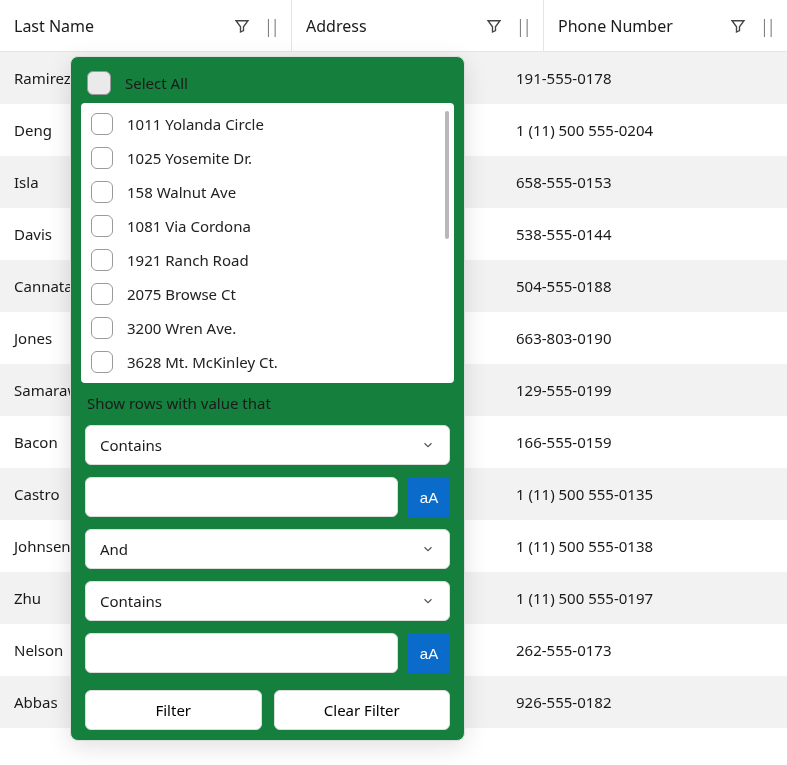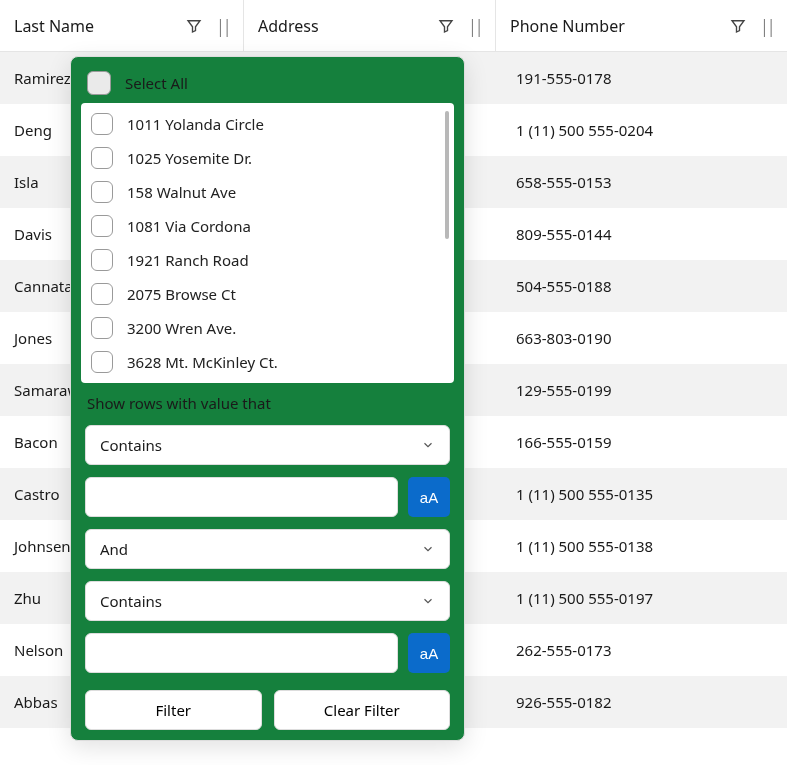--- a/index.html
+++ b/index.html
@@ -20,21 +20,21 @@
       height: 52px;
       border-bottom: 1px solid #e5e5e5;
     }
     .col-header {
       display: flex;
       align-items: center;
       justify-content: space-between;
       padding: 0 14px;
       border-right: 1px solid #e5e5e5;
     }
-    .col-last-name { width: 244px; }
+    .col-last-name { width: 292px; }
     .col-address { width: 252px; }
     .col-phone { flex: 1; border-right: none; }
     .col-header-label { font-size: 16px; }
     .col-header-icons { display: flex; align-items: center; gap: 12px; }
 
     .filter-icon svg { width: 18px; height: 18px; display: block; }
     .gripper-icon { font-weight: 300; color: #666; letter-spacing: -3px; user-select: none; font-size: 18px; }
 
     
     .data-rows { }
@@ -146,21 +146,21 @@
       height: 40px;
       padding: 0 12px;
       font-size: 15px;
       font-family: inherit;
     }
     .case-btn {
       width: 42px;
       height: 40px;
       background: #0b6bcb;
       border: none;
-      border-radius: 5px;
+      border-radius: 0;
       color: #fff;
       font-size: 15px;
       display: flex;
       align-items: center;
       justify-content: center;
       font-weight: 500;
     }
 
     .button-row {
       display: flex;
@@ -228,21 +228,21 @@
       <div class="cell cell-phone">1 (11) 500 555-0204</div>
     </div>
     <div class="data-row alt">
       <div class="cell cell-last-name">Isla</div>
       <div class="cell cell-address"></div>
       <div class="cell cell-phone">658-555-0153</div>
     </div>
     <div class="data-row">
       <div class="cell cell-last-name">Davis</div>
       <div class="cell cell-address"></div>
-      <div class="cell cell-phone">809-555-0144</div>
+      <div class="cell cell-phone">538-555-0144</div>
     </div>
     <div class="data-row alt">
       <div class="cell cell-last-name">Cannata</div>
       <div class="cell cell-address"></div>
       <div class="cell cell-phone">504-555-0188</div>
     </div>
     <div class="data-row">
       <div class="cell cell-last-name">Jones</div>
       <div class="cell cell-address"></div>
       <div class="cell cell-phone">663-803-0190</div>

